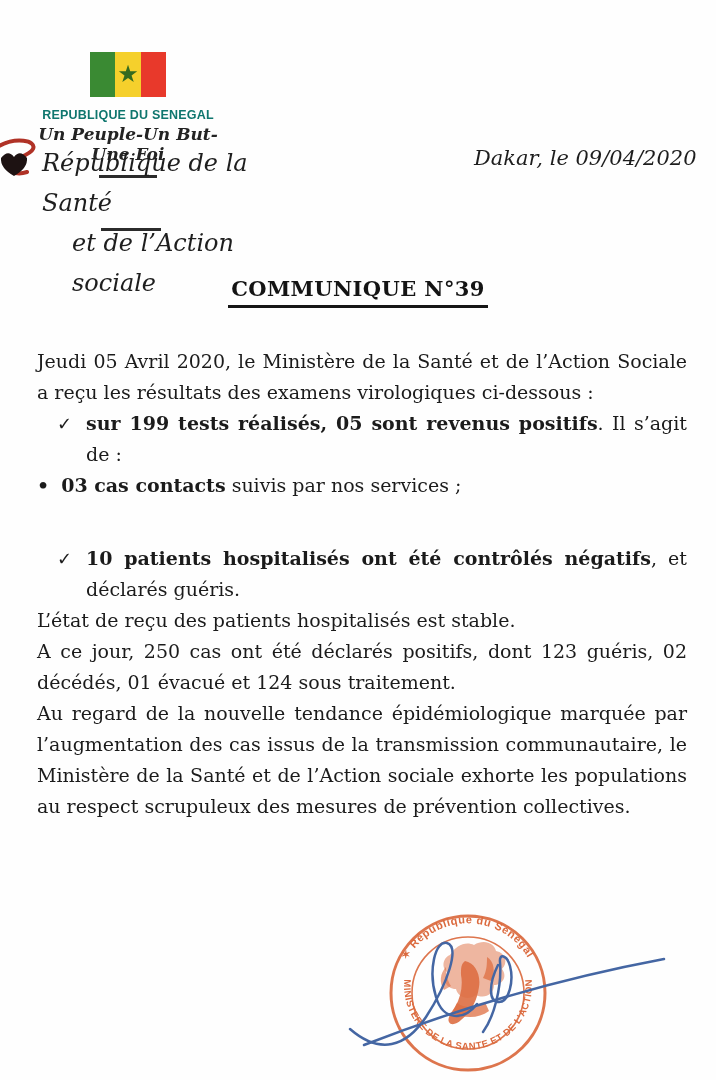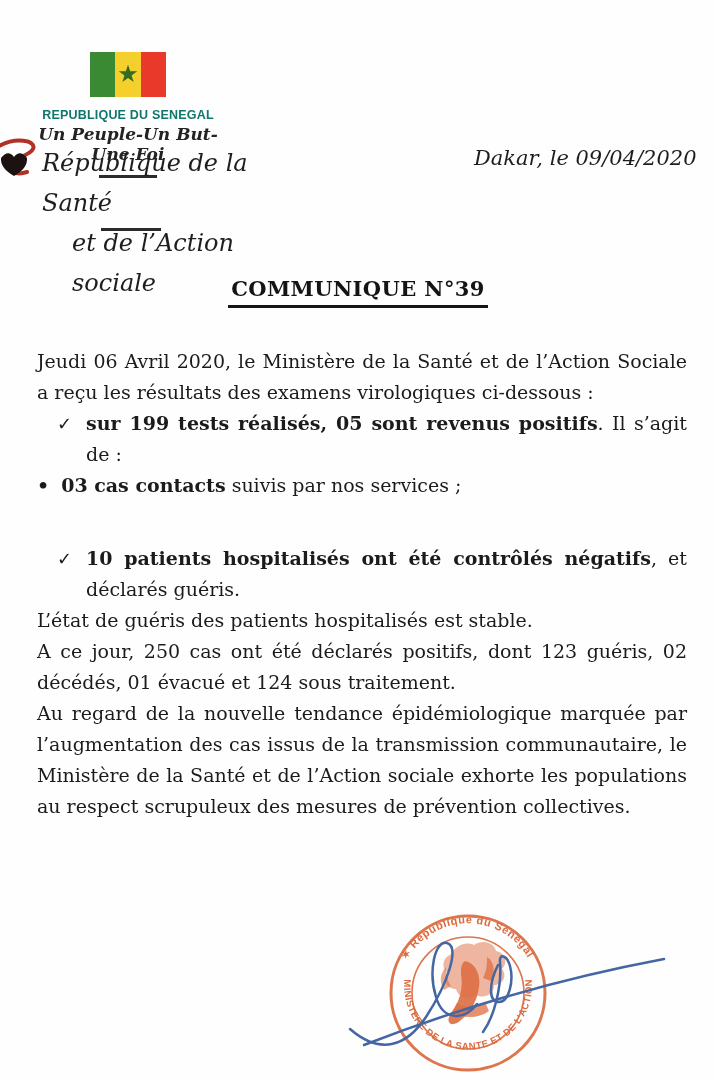--- a/index.html
+++ b/index.html
@@ -81,35 +81,35 @@
   </div>
   <div class="sep2"></div>
 
   <div class="dateline">Dakar, le 09/04/2020</div>
 
   <div class="title-row">
     <span class="title">COMMUNIQUE N°39</span>
   </div>
 
   <div class="body">
-    <p class="p1">Jeudi 06 Avril 2020, le Ministère de la Santé et de l’Action Sociale a reçu les résultats des examens virologiques ci-dessous :</p>
+    <p class="p1">Jeudi 05 Avril 2020, le Ministère de la Santé et de l’Action Sociale a reçu les résultats des examens virologiques ci-dessous :</p>
 
     <div class="check-item">
       <span class="check">✓</span>
       <span class="ct"><b>sur 199 tests réalisés, 05 sont revenus positifs</b><span>. Il s’agit de :</span></span>
     </div>
 
     <p class="sub-bullet"><span class="dot">•</span><b>03 cas contacts</b><span> suivis par nos services ;</span></p>
 
     <div class="check-item ci2">
       <span class="check">✓</span>
       <span class="ct"><b>10 patients hospitalisés ont été contrôlés négatifs</b><span>, et déclarés guéris.</span></span>
     </div>
 
-    <p class="p2">L’état de guéris des patients hospitalisés est stable.</p>
+    <p class="p2">L’état de reçu des patients hospitalisés est stable.</p>
     <p class="p3">A ce jour, 250 cas ont été déclarés positifs, dont 123 guéris, 02 décédés, 01 évacué et 124 sous traitement.</p>
     <p class="p4">Au regard de la nouvelle tendance épidémiologique marquée par l’augmentation des cas issus de la transmission communautaire, le Ministère de la Santé et de l’Action sociale exhorte les populations au respect scrupuleux des mesures de prévention collectives.</p>
   </div>
 
   <div class="stamp-wrap">
     <svg width="334" height="175" viewBox="0 0 334 175">
       <g stroke="#db6a3e" fill="none" opacity="0.92">
         <circle cx="122" cy="88" r="77" stroke-width="3"></circle>
         <circle cx="122" cy="88" r="56" stroke-width="1.6"></circle>
       </g>

